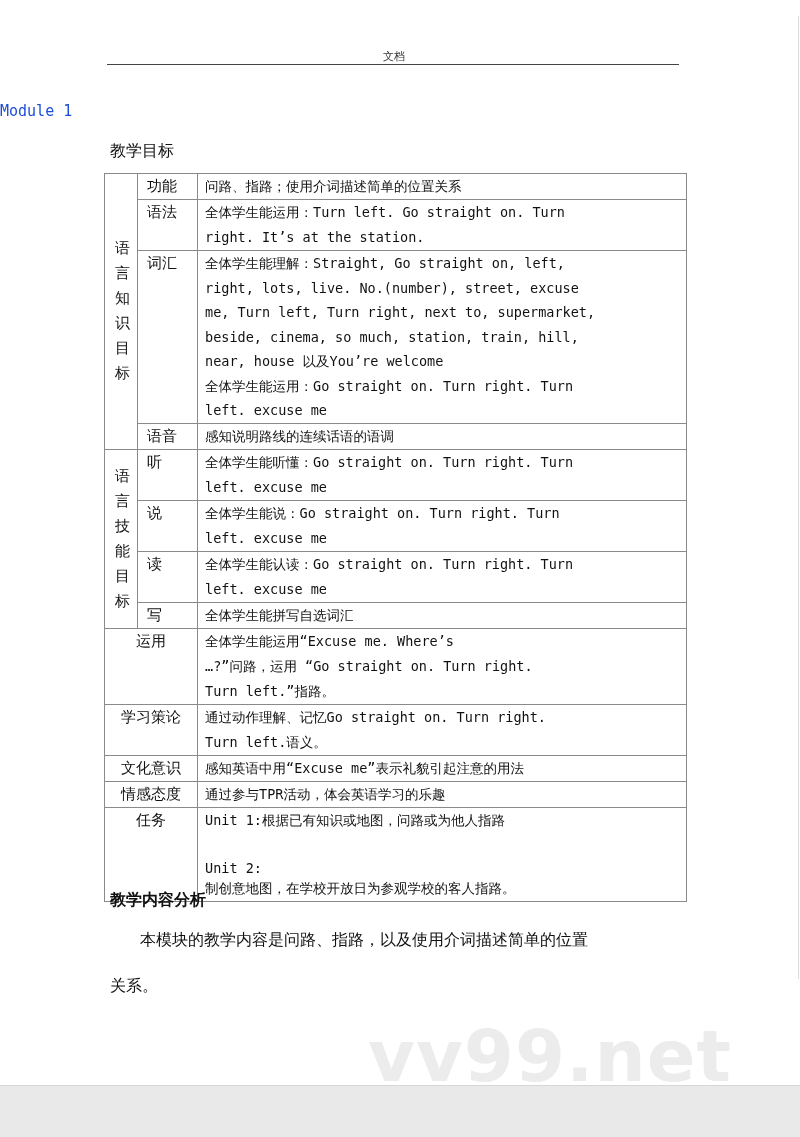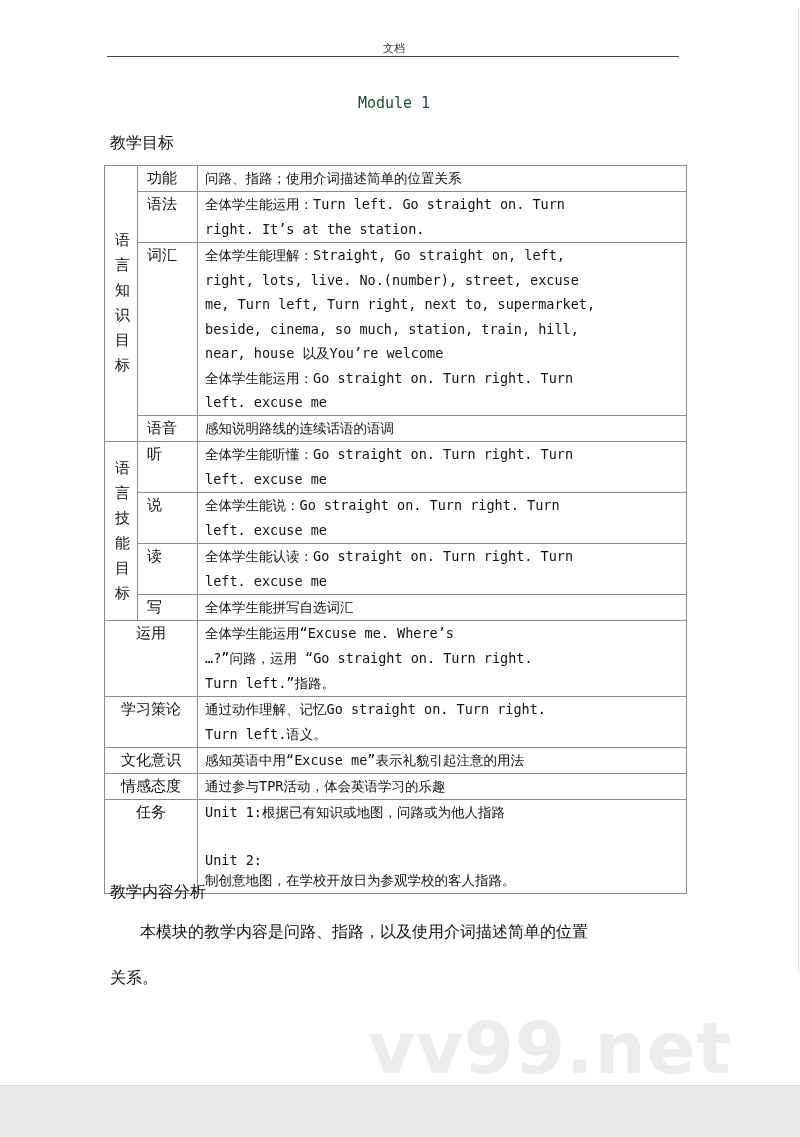--- a/index.html
+++ b/index.html
@@ -2,25 +2,25 @@
 <html><head>
 <meta charset="utf-8">
 <style>
   html, body { margin: 0; padding: 0; }
   body {
     width: 800px; height: 1137px; position: relative; overflow: hidden;
     background: #ffffff;
     font-family: "DejaVu Sans", "Liberation Sans", sans-serif;
     color: #1a1a1a;
   }
-  .page { position: absolute; left: 0; top: 8px; width: 798px; height: 963px; background: #fff; border-right: 1px solid #ddd; }
+  .page { position: absolute; left: 0; top: 16px; width: 798px; height: 963px; background: #fff; border-right: 1px solid #ddd; }
   .footer-strip { position: absolute; left: 0; top: 1085px; width: 800px; height: 52px; background: #e9e9e9; border-top: 1px solid #d6d6d6; }
   .header-text { position: absolute; top: 33px; left: 0; width: 788px; text-align: center; font-size: 11px; color: #333; }
   .header-rule { position: absolute; top: 48px; left: 107px; width: 572px; height: 0; border-top: 1.5px solid #444; }
-  .title { position: absolute; top: 86px; left: 0; width: 788px; text-align: center; font-family: "DejaVu Sans Mono", "Liberation Mono", monospace; font-size: 15px; color: #14532d; }
+  .title { position: absolute; top: 86px; left: 0; width: 788px; font-family: "DejaVu Sans Mono", "Liberation Mono", monospace; font-size: 15px; color: #1d4ed8; }
   .section-heading { position: absolute; left: 110px; font-size: 16px; color: #111; }
   table.obj {
     position: absolute; left: 104px; top: 157px; width: 582px;
     border-collapse: collapse; table-layout: fixed;
     font-size: 15px; color: #111;
   }
   table.obj td { border: 1px solid #8a8a8a; vertical-align: top; padding: 0 0 0 7px; line-height: 25px; }
   table.obj td.c1 { padding: 0; text-align: center; vertical-align: middle; }
   table.obj td.c2 { padding: 0 16px 0 9px; }
   table.obj td.merged { text-align: center; padding: 0; }
@@ -142,19 +142,19 @@
         <td class="merged" colspan="2">任务</td>
         <td>
           <span class="cell-line mono">Unit 1:根据已有知识或地图，问路或为他人指路</span>
           <span class="cell-line mono" style="line-height:22px;margin-top:24px;">Unit 2:</span>
           <span class="cell-line mono" style="line-height:22px;font-family:Liberation Mono, monospace;">制创意地图，在学校开放日为参观学校的客人指路。</span>
         </td>
       </tr>
     </tbody>
   </table>
 
-  <div class="section-heading" style="top:874px;">教学内容分析</div>
+  <div class="section-heading" style="top:874px;font-weight:bold;">教学内容分析</div>
   <div class="para" style="top:914px; left:140px;">本模块的教学内容是问路、指路，以及使用介词描述简单的位置</div>
   <div class="para" style="top:960px;">关系。</div>
 
   <div class="watermark">vv99.net</div>
 </div>
 <div class="footer-strip"></div>
 
 </body></html>

